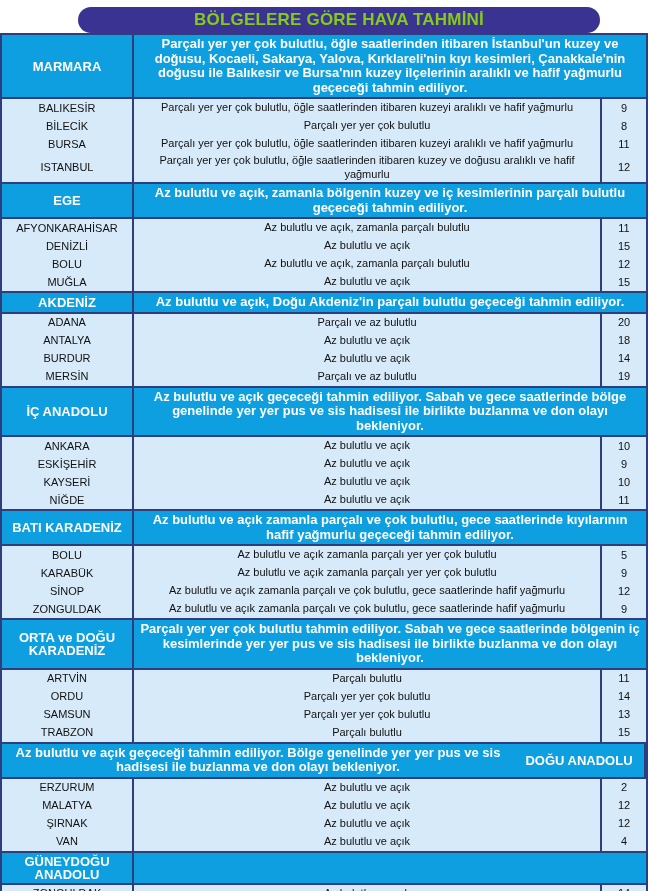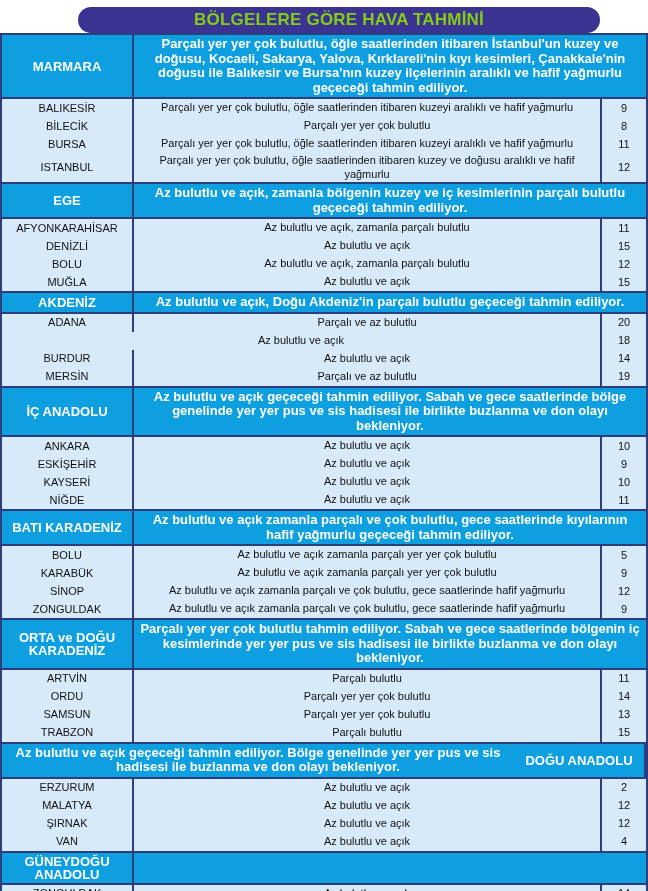--- a/index.html
+++ b/index.html
@@ -182,20 +182,21 @@
       <div class="cell region-forecast">Az bulutlu ve açık, Doğu Akdeniz'in parçalı bulutlu geçeceği tahmin ediliyor.</div>
     </div>
     <div class="cities">
   <div class="city-row">
     <div class="cell city-name">ADANA</div>
     <div class="cell city-forecast">Parçalı ve az bulutlu</div>
     <div class="cell city-temp">20</div>
   </div>
 
   <div class="city-row">
+    <div class="cell city-name">ANTALYA</div>
     <div class="cell city-forecast">Az bulutlu ve açık</div>
     <div class="cell city-temp">18</div>
   </div>
 
   <div class="city-row">
     <div class="cell city-name">BURDUR</div>
     <div class="cell city-forecast">Az bulutlu ve açık</div>
     <div class="cell city-temp">14</div>
   </div>
 

